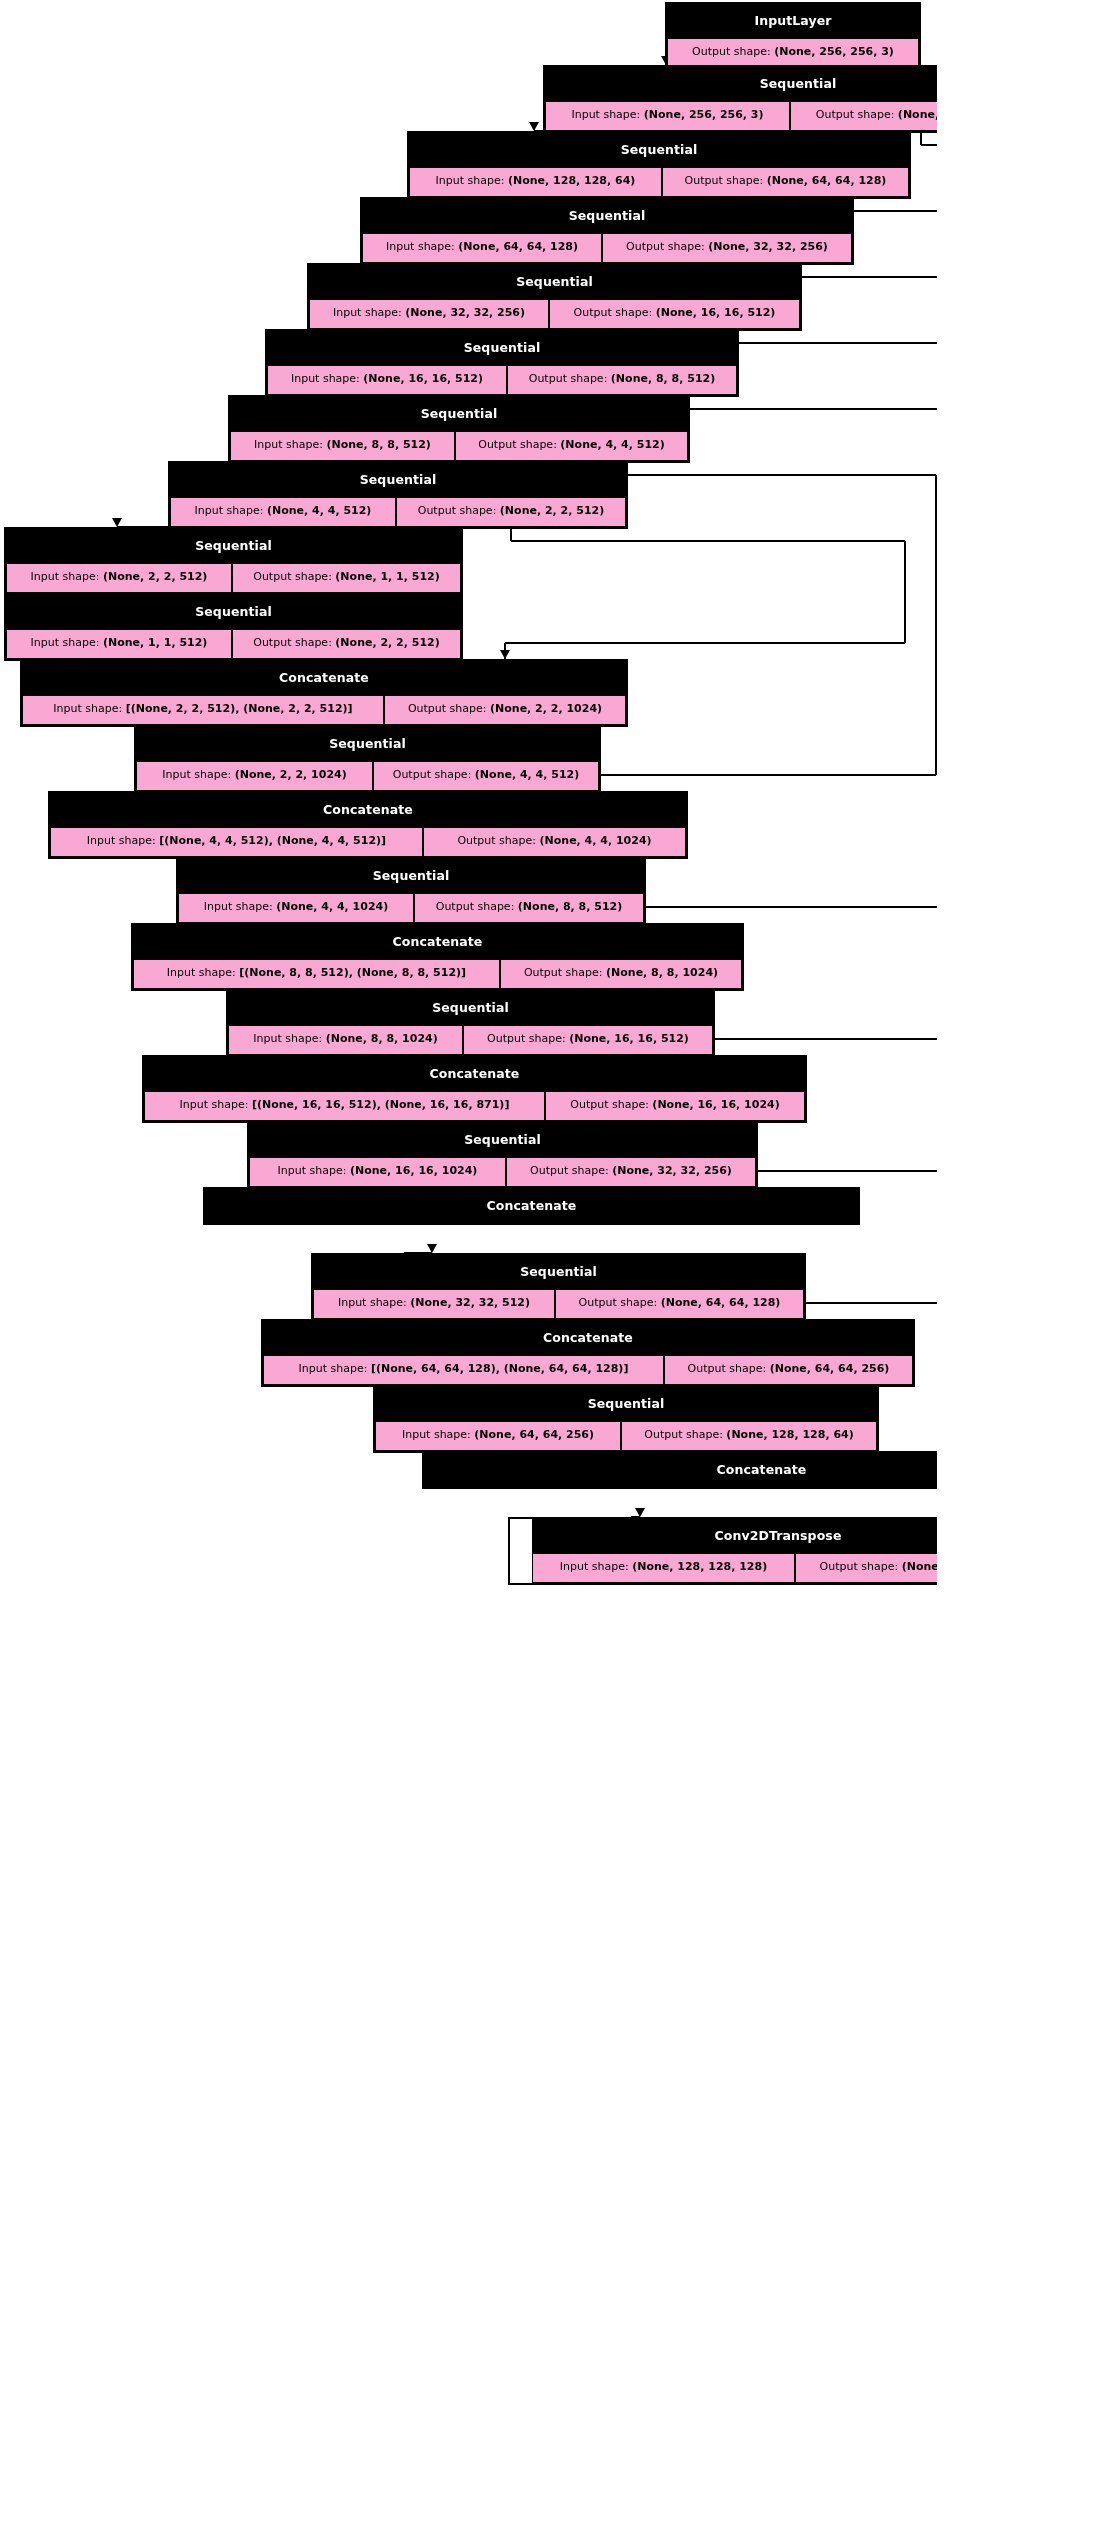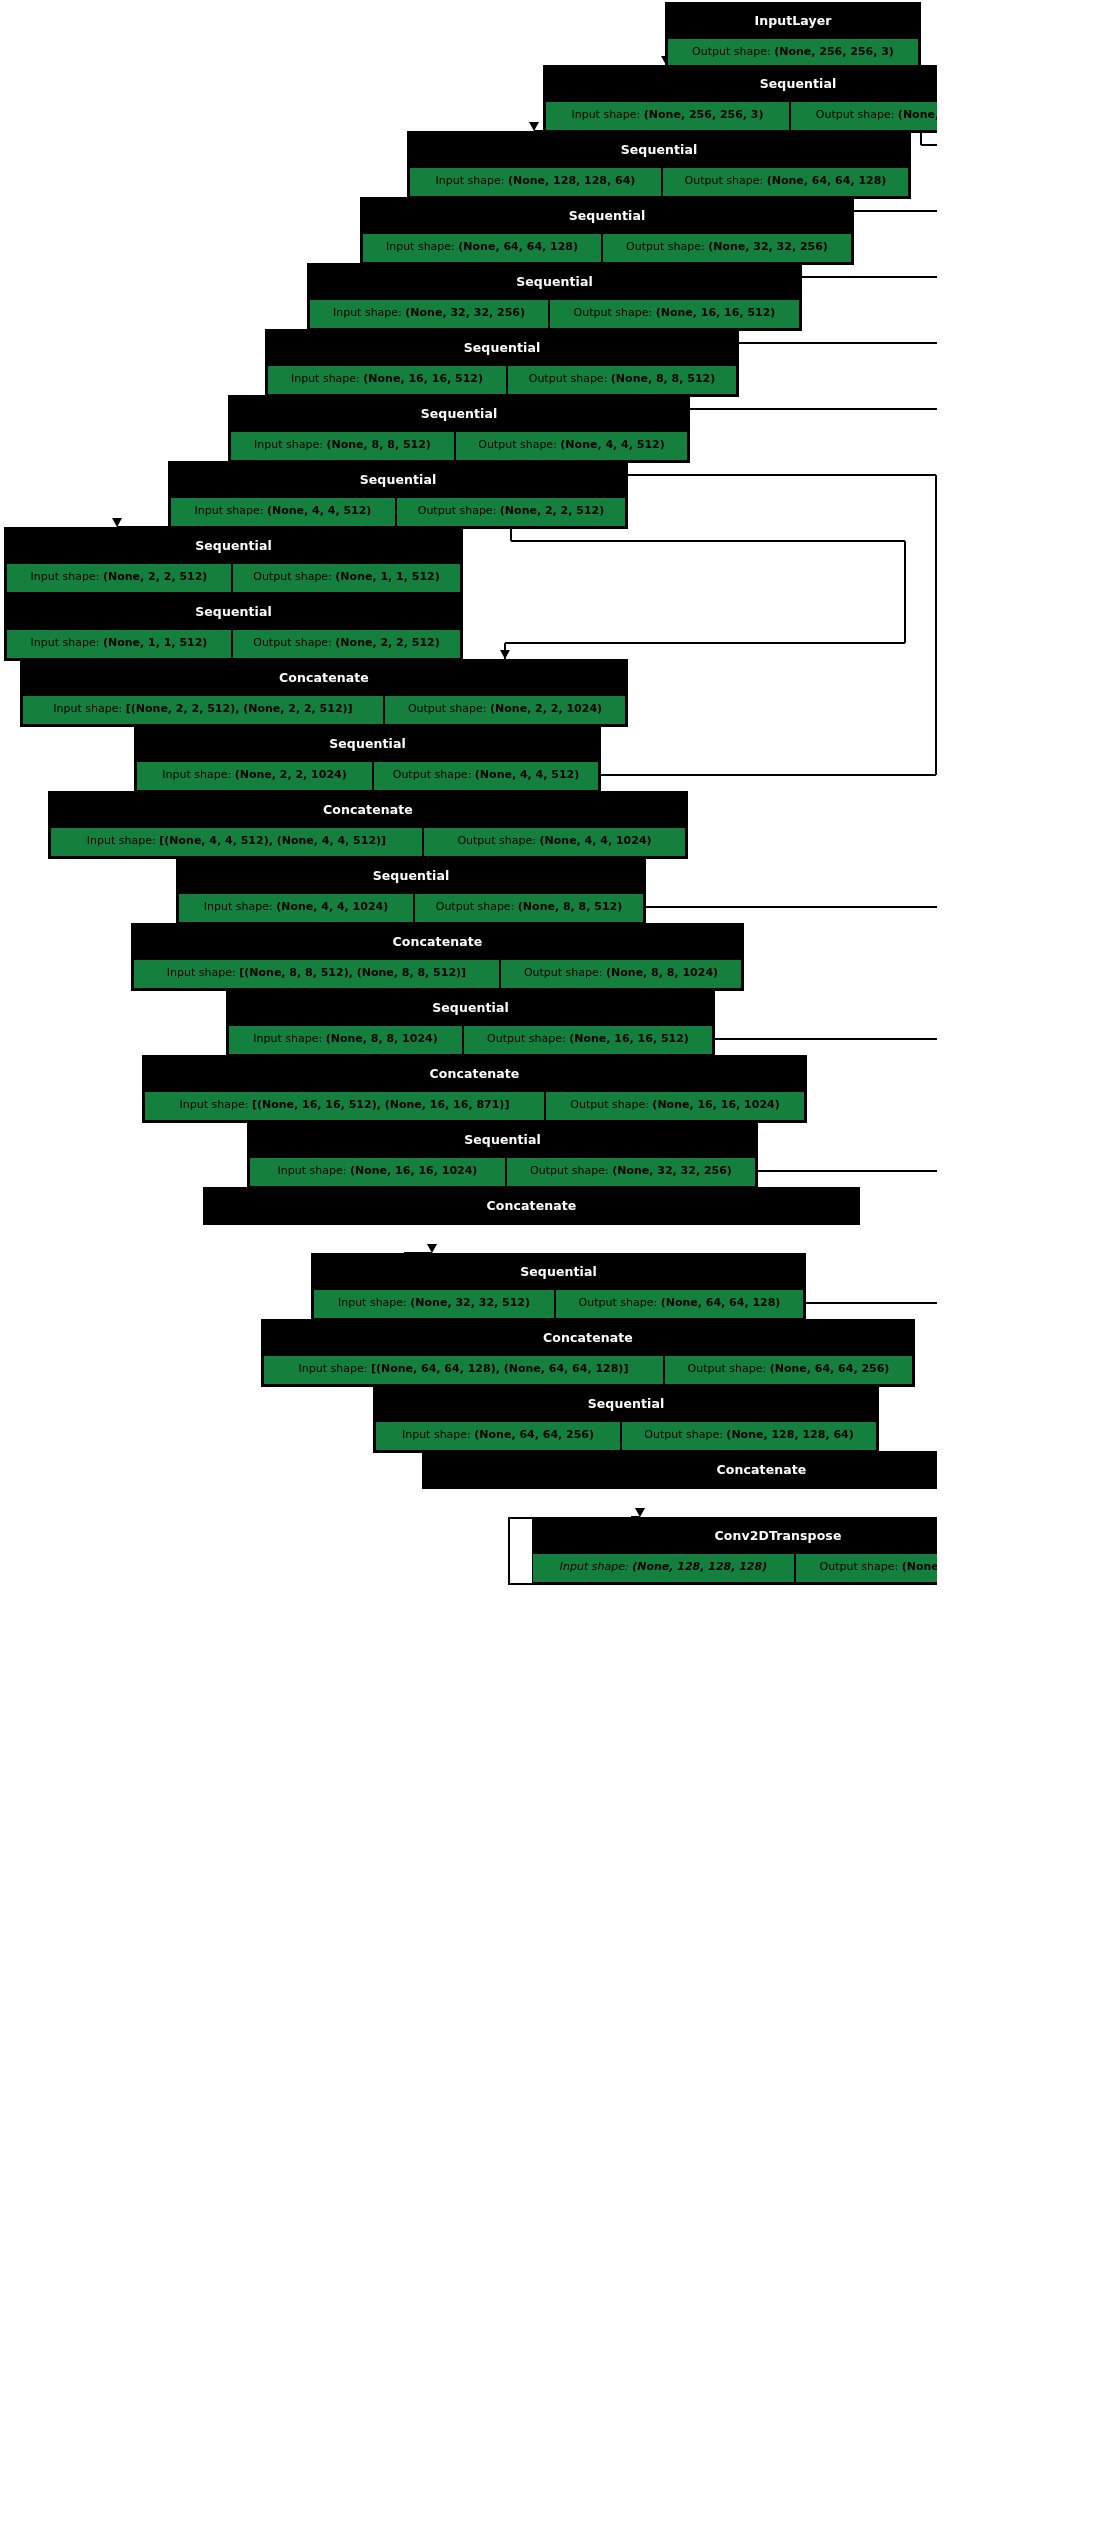--- a/index.html
+++ b/index.html
@@ -38,21 +38,21 @@
   }
   .node-shapes {
     display: flex;
     height: 30px;
     background: #ffffff;
   }
   .shape-cell {
     flex: 0 0 auto;
     box-sizing: border-box;
     border: 1.5px solid #000000;
-    background: #15803d;
+    background: #f9a8d4;
     color: #000000;
     font-size: 11px;
     line-height: 26px;
     text-align: center;
     white-space: nowrap;
     overflow: hidden;
     padding: 0 6px;
   }
   .shape-cell .lbl { font-weight: normal; }
   .shape-cell .val { font-weight: bold; }
@@ -363,18 +363,18 @@
           <div class="shape-cell" style="width: 246px;"><span class="lbl">Input shape: </span><span class="val">(None, 64, 64, 256)</span></div>
           <div class="shape-cell" style="width: 256px;"><span class="lbl">Output shape: </span><span class="val">(None, 128, 128, 64)</span></div>
         </div>
       </div>
       <div class="node" style="left: 422px; top: 1451px; width: 679px;">
         <div class="node-title">Concatenate</div>
       </div>
       <div class="node" style="left: 508px; top: 1517px; width: 518px; padding-left: 22px;">
         <div class="node-title">Conv2DTranspose</div>
         <div class="node-shapes">
-          <div class="shape-cell" style="width: 263px; font-style: italic;"><span class="lbl">Input shape: </span><span class="val">(None, 128, 128, 128)</span></div>
+          <div class="shape-cell" style="width: 263px;"><span class="lbl">Input shape: </span><span class="val">(None, 128, 128, 128)</span></div>
           <div class="shape-cell" style="width: 251px;"><span class="lbl">Output shape: </span><span class="val">(None, 256, 256, 3)</span></div>
         </div>
       </div>
     </div>
 </div>
 
 </body></html>

